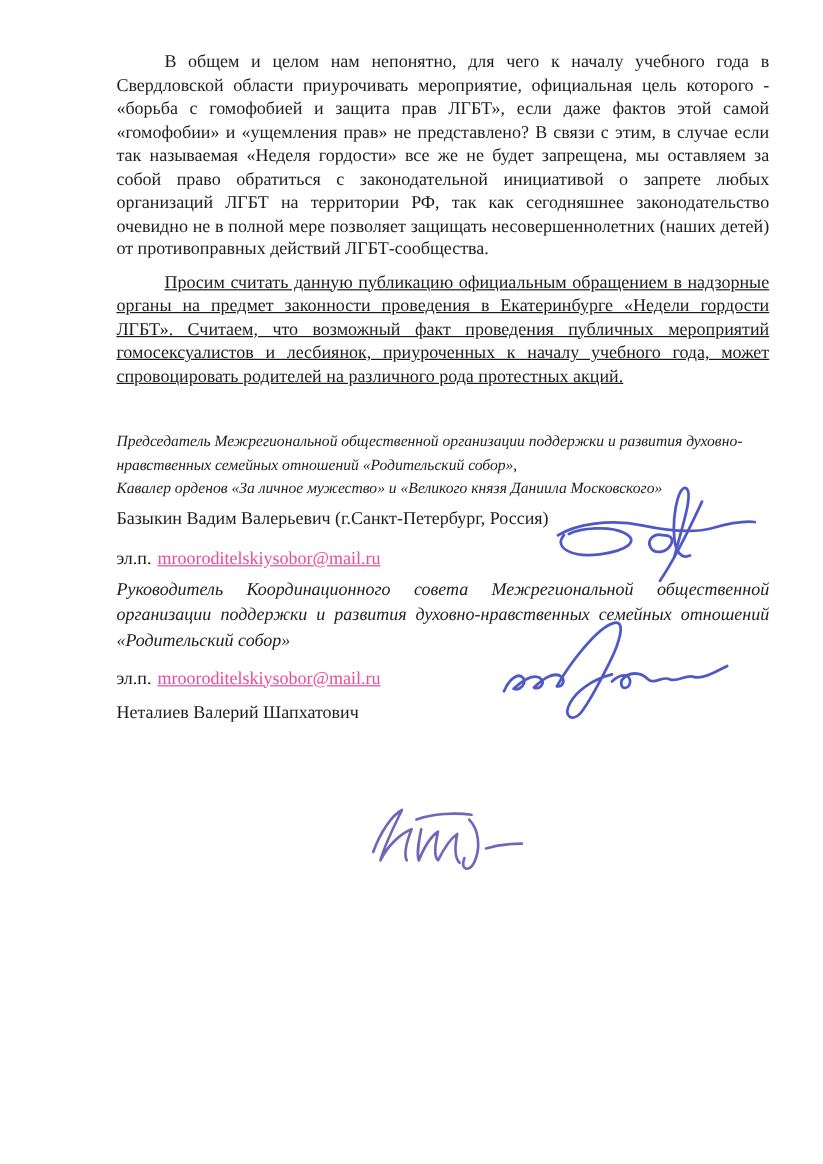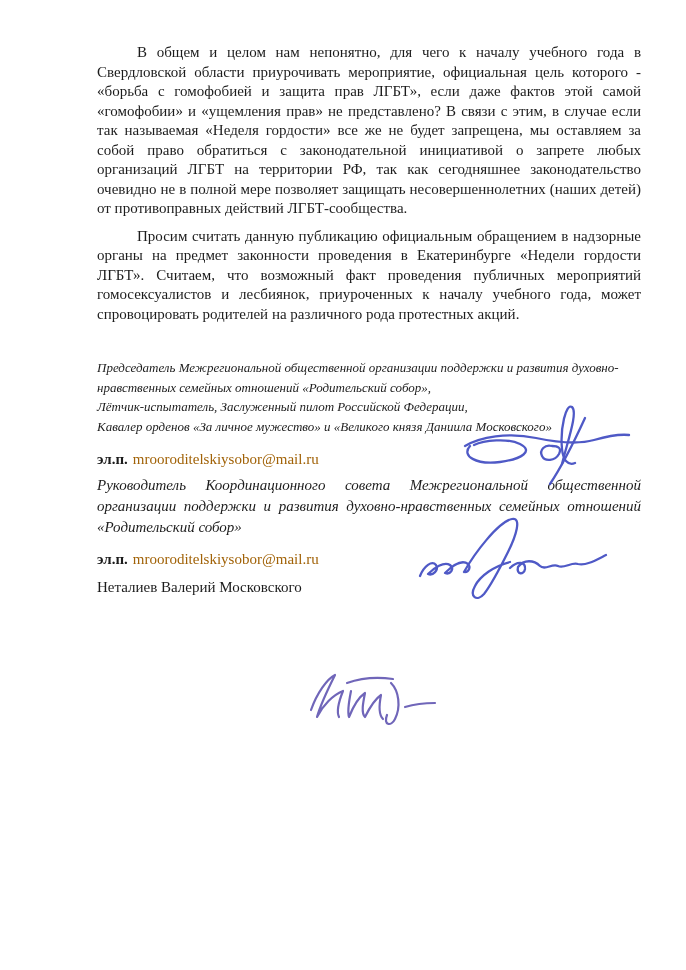--- a/index.html
+++ b/index.html
@@ -22,21 +22,21 @@
     padding: 43px 45px 0 97px;
     box-sizing: border-box;
   }
   .body-par {
     margin: 0;
     font-size: 15px;
     line-height: 19.5px;
     text-align: justify;
     text-indent: 40px;
   }
-  .par-2 { margin-top: 8px; }
+  .par-2 { margin-top: 8px; text-decoration: underline; }
   .title-block-1 {
     margin-top: 34px;
     font-style: italic;
     font-size: 13px;
     line-height: 19.5px;
   }
   .title-line { margin: 0; }
   .name-line {
     margin: 0;
     font-size: 15px;
@@ -64,23 +64,24 @@
     font-size: 15px;
     line-height: 19.5px;
   }
   .name-3 { margin-top: 9px; }
   .email-3 { margin-top: 15px; }
   .closing-note {
     margin-top: 39px;
     font-size: 15px;
     line-height: 19.5px;
   }
-  .email-label { margin-right: 5px; font-weight: bold; }
+  .email-label { margin-right: 5px; }
   a.email-link {
-    color: #a16207;
+    color: #ec4899;
+    text-decoration: underline;
     cursor: pointer;
   }
   .signature {
     position: absolute;
     pointer-events: none;
   }
   .sig-1 { left: 460px; top: 403px; }
   .sig-2 { left: 414px; top: 514px; }
   .sig-3 { left: 303px; top: 666px; }
   .signature svg path {
@@ -94,38 +95,38 @@
 
 <div class="page">
   <div class="content">
 
     <p class="body-par par-1">В общем и целом нам непонятно, для чего к началу учебного года в Свердловской области приурочивать мероприятие, официальная цель которого - «борьба с гомофобией и защита прав ЛГБТ», если даже фактов этой самой «гомофобии» и «ущемления прав» не представлено? В связи с этим, в случае если так называемая «Неделя гордости» все же не будет запрещена, мы оставляем за собой право обратиться с законодательной инициативой о запрете любых организаций ЛГБТ на территории РФ, так как сегодняшнее законодательство очевидно не в полной мере позволяет защищать несовершеннолетних (наших детей) от противоправных действий ЛГБТ-сообщества.</p>
 
     <p class="body-par par-2">Просим считать данную публикацию официальным обращением в надзорные органы на предмет законности проведения в Екатеринбурге «Недели гордости ЛГБТ». Считаем, что возможный факт проведения публичных мероприятий гомосексуалистов и лесбиянок, приуроченных к началу учебного года, может спровоцировать родителей на различного рода протестных акций.</p>
 
     <div class="title-block-1">
       <p class="title-line">Председатель Межрегиональной общественной организации поддержки и развития духовно-нравственных семейных отношений «Родительский собор»,</p>
-      <p class="title-line">Лётчик-испытатель, Заслуженный пилот Российской Федерации,</p>
       <p class="title-line">Кавалер орденов «За личное мужество» и «Великого князя Даниила Московского»</p>
     </div>
 
+    <p class="name-line name-1">Базыкин Вадим Валерьевич (г.Санкт-Петербург, Россия)</p>
 
     <p class="email-line email-1">
       <span class="email-label">эл.п.</span><a class="email-link">mrooroditelskiysobor@mail.ru</a>
     </p>
 
     <div class="title-block-2">Руководитель Координационного совета Межрегиональной общественной организации поддержки и развития духовно-нравственных семейных отношений «Родительский собор»</div>
 
 
     <p class="email-line email-2">
       <span class="email-label">эл.п.</span><a class="email-link">mrooroditelskiysobor@mail.ru</a>
     </p>
 
 
-    <p class="name-line name-3">Неталиев Валерий Московского</p>
+    <p class="name-line name-3">Неталиев Валерий Шапхатович</p>
 
 
   </div>
 
   <div class="signature sig-1">
     <svg width="174" height="84" viewBox="0 0 174 84" xmlns="http://www.w3.org/2000/svg">
       <g stroke="#3c48c0" stroke-width="2.3" opacity="0.9">
         <path d="M5 43 C20 34 48 29 76 35 C100 40 120 41 134 37 C148 33 160 31 169 32"></path>
         <path d="M10 43 C1 53 16 62 40 59 C62 56 74 48 60 41 C48 35 24 37 14 42"></path>
         <path d="M92 43 C85 41 79 47 82 53 C85 59 95 58 99 51 C102 45 98 43 92 43"></path>

